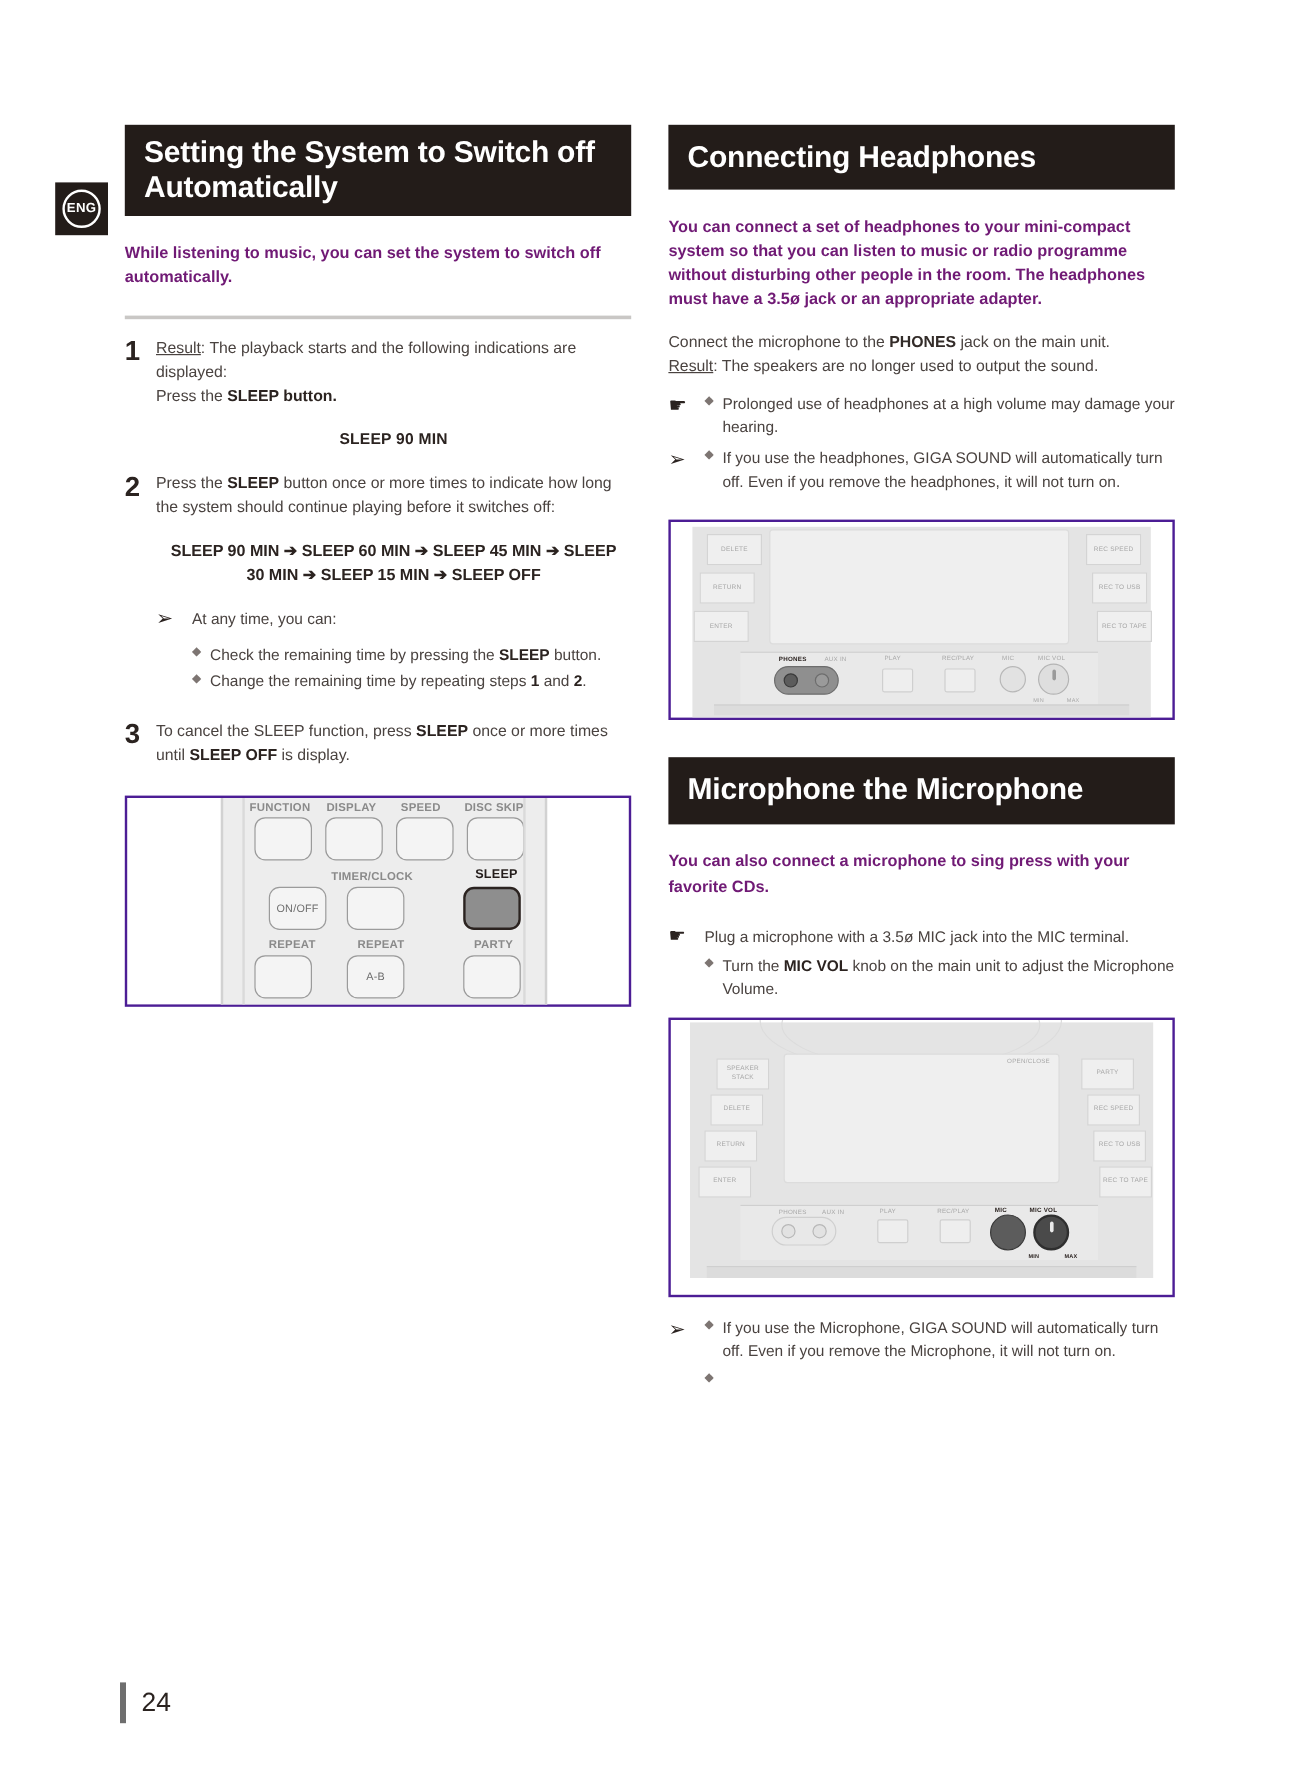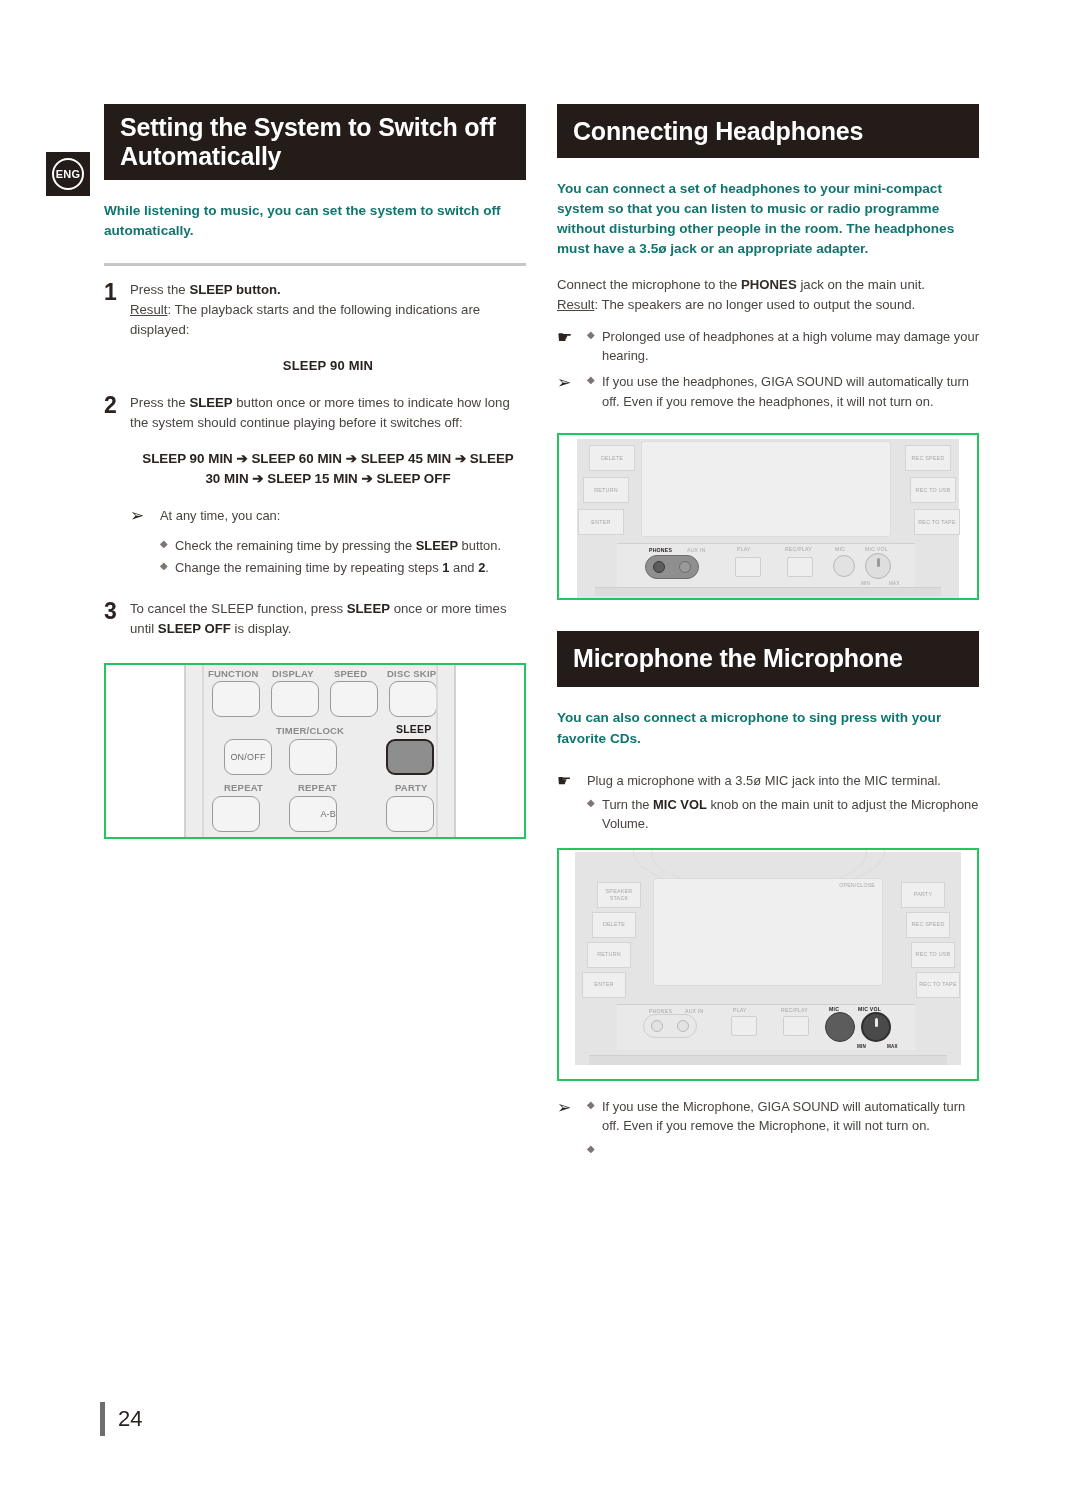--- a/index.html
+++ b/index.html
@@ -37,21 +37,21 @@
     color:#ffffff;
     padding:10px 16px 12px 16px;
     font-size:25px; font-weight:bold; line-height:1.14;
     letter-spacing:-0.2px;
   }
   .sec-head.two-line{ padding-top:9px; padding-bottom:10px; }
 
   
   .intro{
     font-size:13.6px; line-height:1.48; font-weight:bold;
-    color:#0f766e; margin-top:21px;
+    color:#701a75; margin-top:21px;
   }
   .plain{
     font-size:13.2px; line-height:1.5; color:#4a4340; margin-top:16px;
   }
   .plain .b{ font-weight:bold; color:#332c29; }
   .u{ text-decoration:underline; }
 
   hr.rule{
     border:0; height:3px; background:#c9c7c5; margin:22px 0 0 0;
   }
@@ -92,21 +92,21 @@
   .blt-t{ flex:1; font-size:12.9px; line-height:1.5; color:#4a4340; }
   .blt-t .b{ font-weight:bold; color:#2b2320; }
 
   .note-inline{ display:flex; margin-top:12px; }
   .note-inline .ico{ width:30px; flex:0 0 30px; font-size:17px; color:#2b2320; }
   .note-inline .dot{ width:15px; flex:0 0 15px; color:#7d7572; font-size:10px; line-height:1.6; }
   .note-inline .txt{ flex:1; font-size:12.9px; line-height:1.5; color:#4a4340; }
 
   
   .figure{
-    border:2px solid #22c55e;
+    border:2px solid #4c1d95;
     background:#ffffff;
     position:relative;
     overflow:hidden;
   }
   .fig-remote{ margin-top:24px; height:176px; }
   .fig-unit-a{ margin-top:22px; height:167px; }
   .fig-unit-b{ margin-top:14px; height:233px; }
 
   
   .remote{
@@ -191,24 +191,24 @@
   <div class="sec-head two-line">Setting the System to Switch off Automatically</div>
 
   <div class="intro">While listening to music, you can set the system to switch off automatically.</div>
 
   <hr class="rule">
 
   <div class="step">
     <div class="step-num">1</div>
     <div class="step-body">
       <div>
+        <span class="u">Result</span><span>: The playback starts and the following indications are displayed:</span>
+      </div>
+      <div>
         <span>Press the </span><span class="b">SLEEP</span><span class="b"> button.</span>
-      </div>
-      <div>
-        <span class="u">Result</span><span>: The playback starts and the following indications are displayed:</span>
       </div>
       <div class="center-strong">SLEEP 90 MIN</div>
     </div>
   </div>
 
   <div class="step">
     <div class="step-num">2</div>
     <div class="step-body">
       <div>
         <span>Press the </span><span class="b">SLEEP</span><span> button once or more times to indicate how long the system should continue playing before it switches off:</span>
@@ -268,21 +268,21 @@
         <span>ON/OFF</span>
       </div>
       <div class="rbtn" style="left:103px; top:88px;"></div>
       <div class="rbtn sel" style="left:200px; top:88px;"></div>
 
       <div class="rlab" style="left:38px;  top:131px;">REPEAT</div>
       <div class="rlab" style="left:112px; top:131px;">REPEAT</div>
       <div class="rlab" style="left:209px; top:131px;">PARTY</div>
 
       <div class="rbtn" style="left:26px;  top:145px;"></div>
-      <div class="rbtn" style="left:103px; top:145px;justify-content:flex-end;">
+      <div class="rbtn" style="left:103px; top:145px;">
         <span>A-B</span>
       </div>
       <div class="rbtn" style="left:200px; top:145px;"></div>
     </div>
   </div>
 </div>
 
 <div class="col-right">
 
   <div class="sec-head" style="padding-top:13px;">Connecting Headphones</div>

